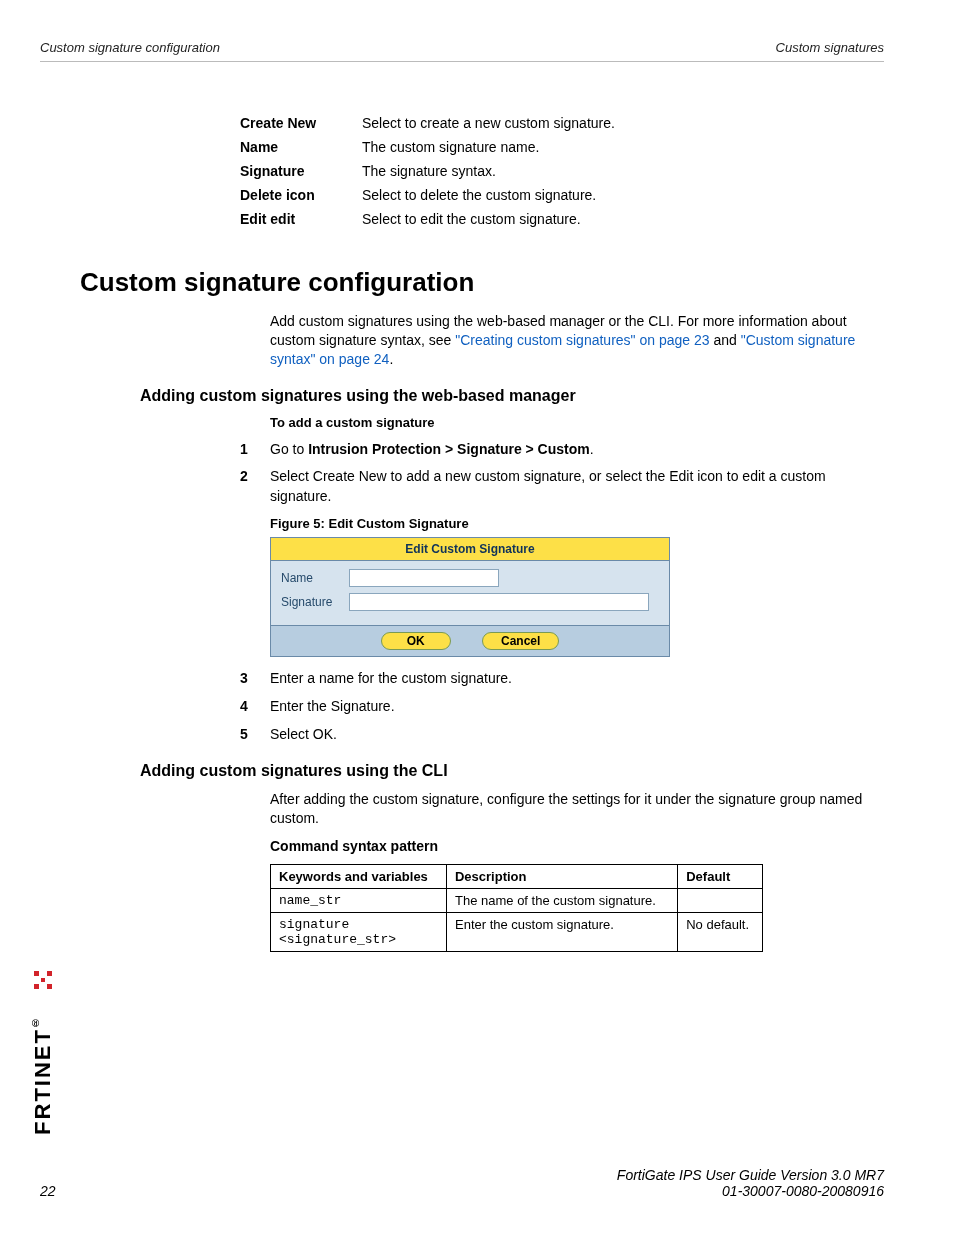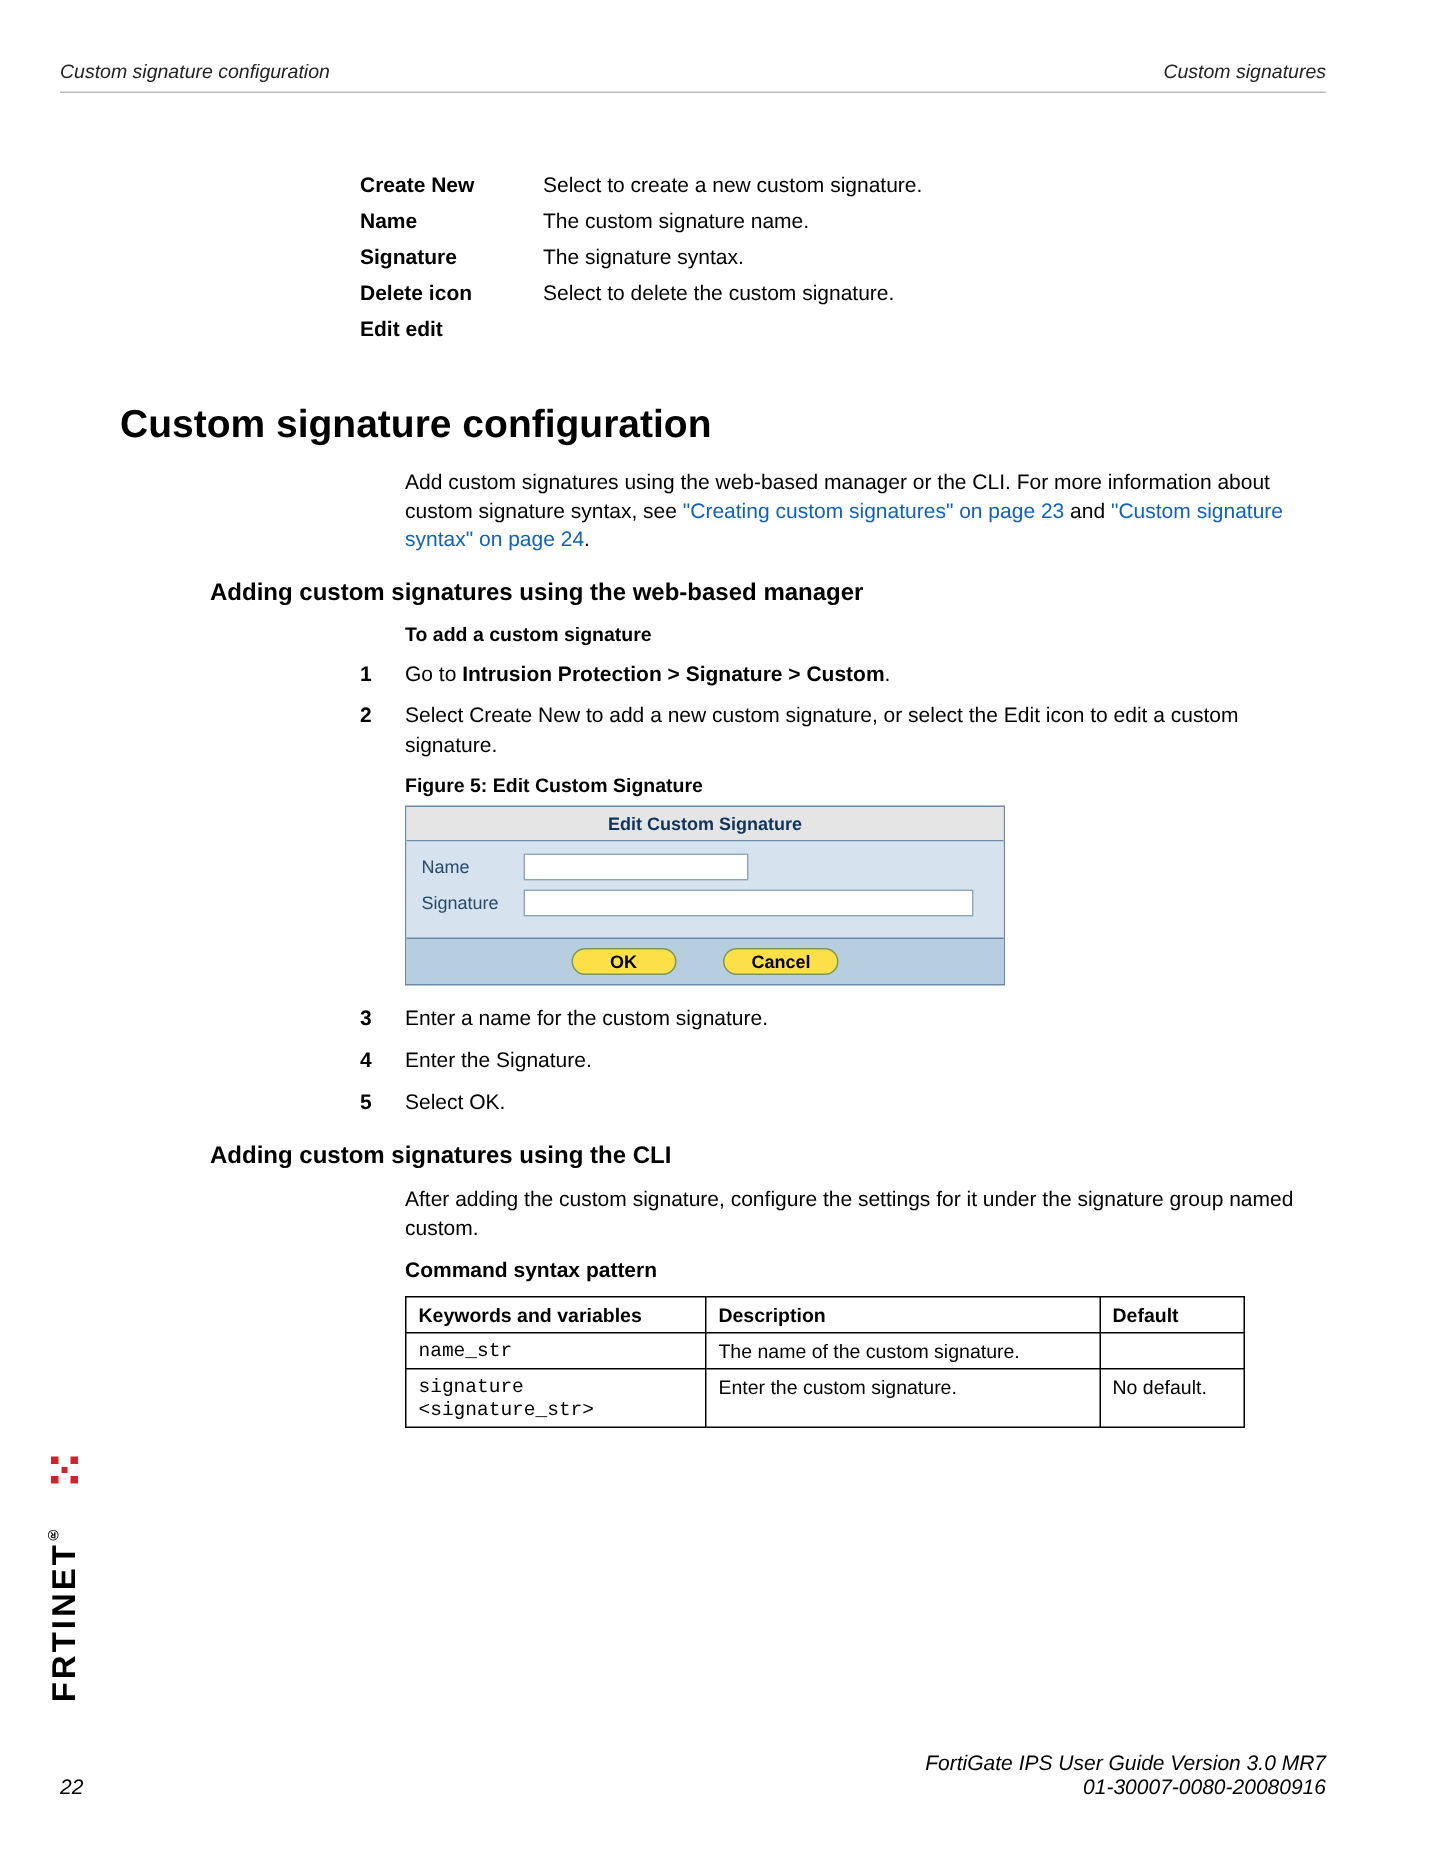--- a/index.html
+++ b/index.html
@@ -28,36 +28,36 @@
   ol.steps { list-style: none; margin-left: 200px; margin-right: 10px; }
   ol.steps li { display:flex; font-size:14px; line-height:1.4; margin-bottom: 8px; }
   ol.steps li .num { width: 30px; text-align: left; font-weight: bold; }
   ol.steps li .step-body { flex:1; }
   .bold { font-weight: bold; }
 
   .fig-caption { font-size: 13px; font-weight: bold; margin-left: 230px; margin-top: 10px; margin-bottom: 6px; }
 
   
   .ecs { margin-left: 230px; width: 400px; border: 1px solid #6a8aa8; font-size: 12px; }
-  .ecs-title { background: #e5e5e5; text-align: center; font-weight: bold; color: #10335a; padding: 4px 16px; border-bottom: 1px solid #6a8aa8; }
+  .ecs-title { background: #fde047; text-align: center; font-weight: bold; color: #10335a; padding: 4px 16px; border-bottom: 1px solid #6a8aa8; }
   .ecs-body { background: #d6e3ee; padding: 8px 10px; }
   .ecs-row { display:flex; align-items:center; margin-bottom: 6px; }
   .ecs-label { width: 68px; color: #264a6b; }
   .ecs-input { background:#fff; border:1px solid #8aa6bd; height:18px; }
   .ecs-input.short { width: 150px; }
   .ecs-input.long  { width: 300px; }
   .ecs-buttons { background:#b7cde0; text-align:center; padding:6px 0; border-top:1px solid #6a8aa8; }
   .pill { display:inline-block; min-width:70px; padding:1px 18px; border:1px solid #7a9a55; border-radius:10px; background:#fde047; color:#000; font-weight:bold; font-size:12px; margin:0 14px; text-align:center; }
 
   
   pre.code { font-family: "Courier New", monospace; font-size: 14px; margin-left: 250px; margin-top:6px; margin-bottom: 14px; line-height:1.35; white-space: pre; }
   .kw { color:#1060c0; }
 
   
-  table.kv { margin-left: 230px; border-collapse: collapse; font-size: 13px; width: 560px; }
+  table.kv { margin-left: 230px; border-collapse: collapse; font-size: 13px; width: 493px; }
   table.kv th, table.kv td { border:1px solid #000; padding:4px 8px; text-align:left; vertical-align: top; }
   table.kv th { font-weight: bold; }
   table.kv .mono { font-family: "Courier New", monospace; }
 
   
   .fortinet { position:absolute; left:30px; bottom:100px; width:26px; height:250px; display:flex; flex-direction:column; align-items:center; justify-content:flex-end; }
   .fortinet .txt { writing-mode: vertical-rl; transform: rotate(180deg); font-family: Arial, sans-serif; font-weight:900; font-size:22px; letter-spacing:2px; }
   .fortinet .mark { width:18px; height:18px; margin:4px 0; display:grid; grid-template-columns:repeat(3,1fr); grid-template-rows:repeat(3,1fr); gap:2px; }
   .fortinet .mark span { background:#d2232a; }
   .fortinet .mark span.off { background:transparent; }
@@ -90,20 +90,21 @@
     <div class="dl-row">
         <div class="dl-term">Signature</div>
         <div class="dl-def">The signature syntax.</div>
       </div>
     <div class="dl-row">
         <div class="dl-term">Delete icon</div>
         <div class="dl-def">Select to delete the custom signature.</div>
       </div>
     <div class="dl-row">
         <div class="dl-term">Edit edit</div>
+        <div class="dl-def">Select to edit the custom signature.</div>
       </div>
   </div>
 
   <h1>Custom signature configuration</h1>
 
   <div class="body-indent">
     <p class="para">
       <span>Add custom signatures using the web-based manager or the CLI. For more information about custom signature syntax, see </span><a class="xref">"Creating custom signatures" on page 23</a><span> and </span><a class="xref">"Custom signature syntax" on page 24</a><span>.</span>
     </p>
   </div>

